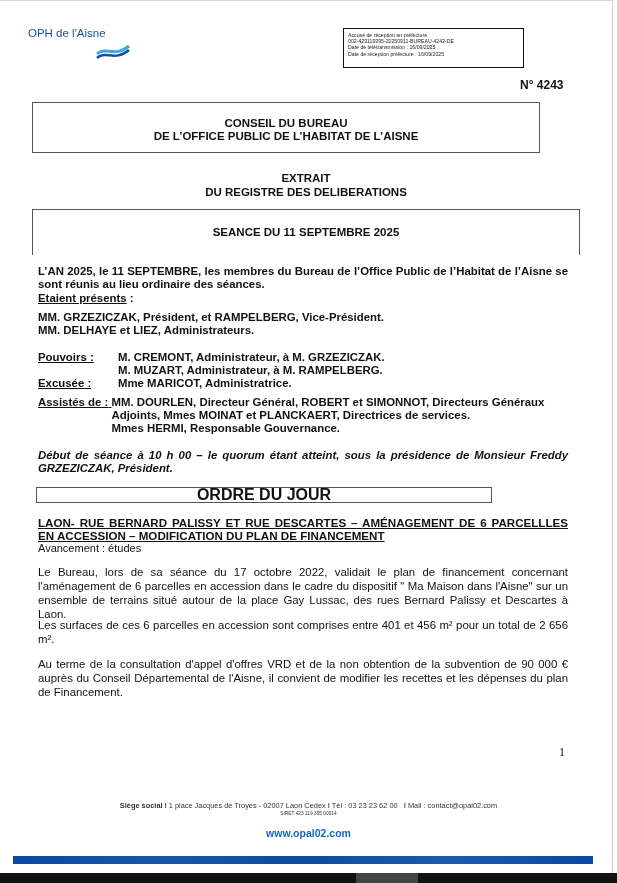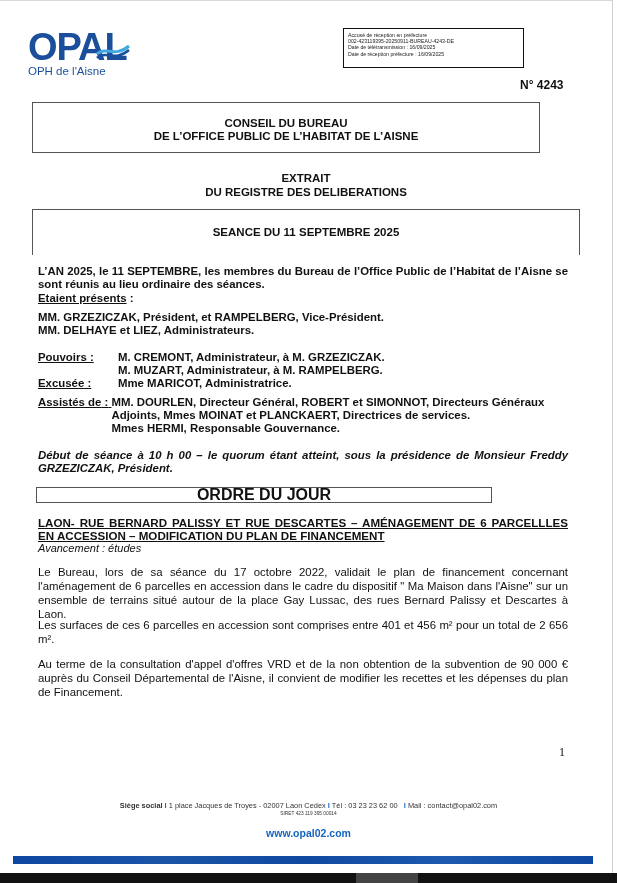--- a/index.html
+++ b/index.html
@@ -42,21 +42,21 @@
   .row .lbl.wide { width:auto; }
   .row .val { display:inline-block; vertical-align:top; }
   .pouv { top:350px; }
   .excus { top:376px; }
   .assist { top:395px; }
 
   .debut { top:448px; font-weight:bold; font-style:italic; text-align:justify; text-align-last:left; }
 
   .box3 { left:36px; top:486px; width:456px; height:16px; line-height:14px; font-size:16px; }
   .agenda-title { top:515px; font-weight:bold; text-decoration:underline; font-size:11.6px; text-align:justify; text-align-last:left; }
-  .avancement { top:541px; font-style:italic; font-size:11px; }
+  .avancement { top:541px; font-size:11px; }
 
   .para { font-size:11.4px; line-height:14px; text-align:justify; text-align-last:left; }
   .p1 { top:564px; }
   .p2 { top:617px; }
   .p3 { top:656px; }
 
   .pagenum { position:absolute; left:559px; top:744px; font-family:"Liberation Serif", serif; font-size:12px; }
 
   .footer { position:absolute; left:0; width:617px; text-align:center; }
   .f-addr { top:800px; font-size:7.4px; color:#333; }
@@ -64,21 +64,20 @@
   .f-siret { top:810px; font-size:4.8px; color:#333; }
   .f-web { top:826px; font-size:10.5px; color:#1565c0; font-weight:bold; }
   .f-band { position:absolute; left:13px; top:855px; width:580px; height:8px; background:linear-gradient(90deg,#0d47a1,#1a55a8,#0f4a9f,#1d5aae,#0d47a1); }
 </style>
 </head>
 <body>
 
 <div class="page">
 
   <div class="logo">
-    <div class="logo-word">OPAL</div>
     <svg class="logo-swoosh" viewBox="0 0 36 26">
       <path d="M2 18 C10 10, 20 22, 34 10" stroke="#3fa9e0" stroke-width="3" fill="none"></path>
       <path d="M2 22 C10 14, 20 26, 34 14" stroke="#1b4f9c" stroke-width="2.5" fill="none"></path>
     </svg>
     <div class="logo-sub">OPH de l'Aisne</div>
   </div>
 
   <div class="stamp">
     <div>Accusé de réception en préfecture</div>
     <div>002-423119395-20250911-BUREAU-4243-DE</div>

